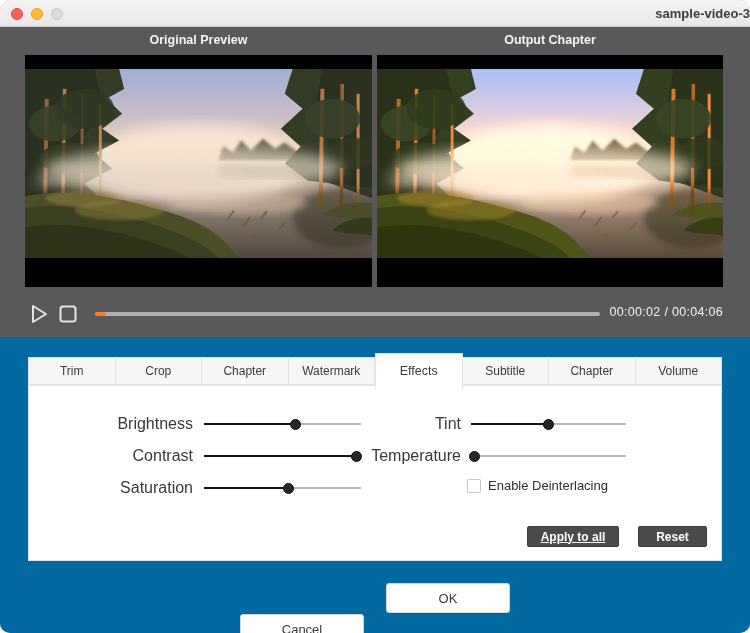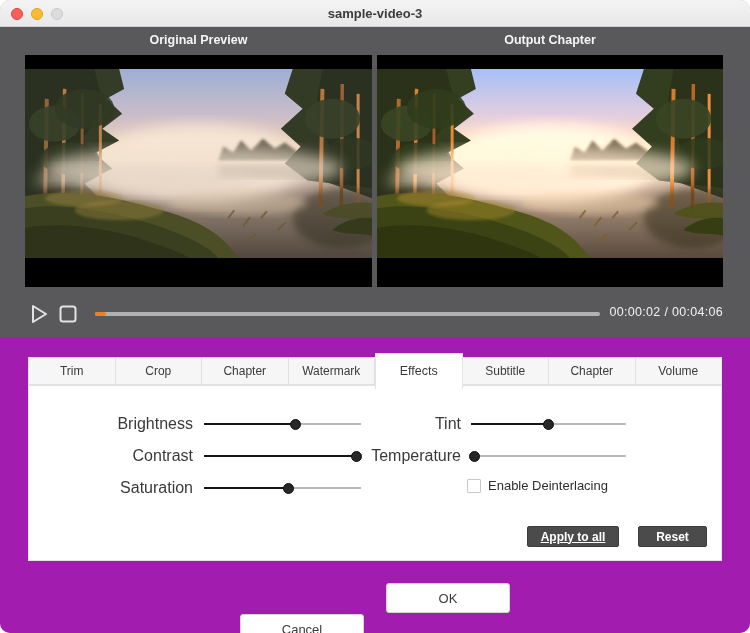--- a/index.html
+++ b/index.html
@@ -5,21 +5,21 @@
   * { margin:0; padding:0; box-sizing:border-box; }
   html,body { width:750px; height:633px; background:#fff; font-family:"Liberation Sans", sans-serif; }
   .window {
     position:relative; width:750px; height:633px; border-radius:10px; overflow:hidden;
     background:#f0f0f1; box-shadow:0 0 0 1px #bbb inset;
   }
   
   .titlebar {
     position:absolute; left:0; top:0; width:750px; height:27px;
     background:linear-gradient(#f4f3f4,#e9e8e9); border-bottom:1px solid #cfcfcf;
-    display:flex; align-items:center; justify-content:center;
+    display:flex; align-items:center; justify-content:flex-end;
   }
   .traffic { position:absolute; left:11px; top:8px; display:flex; gap:8px; }
   .light { width:12px; height:12px; border-radius:50%; }
   .light.red   { background:#fe5f58; border:0.5px solid #e0443e; }
   .light.yellow{ background:#febb30; border:0.5px solid #dfa023; }
   .light.gray  { background:#dcdcdc; border:0.5px solid #c9c9c9; }
   .title { font-size:13px; font-weight:bold; color:#3c3c3c; }
 
   
   .dark-section { position:absolute; left:0; top:27px; width:750px; height:310px; background:#59585b; }
@@ -39,21 +39,21 @@
   .play-btn { left:28px; }
   .stop-btn { left:57px; }
   .progress {
     position:absolute; left:95px; top:17px; width:505px; height:4px;
     background:#b2b1b2; border-radius:2px;
   }
   .progress .fill { position:absolute; left:0; top:0; height:4px; width:var(--pct,2%); background:#f08119; border-radius:2px; }
   .time { position:absolute; right:27px; top:10px; font-size:12.5px; color:#f2f2f2; letter-spacing:0.3px; }
 
   
-  .light-section { position:absolute; left:0; top:337px; width:750px; height:296px; background:#a21caf; }
+  .light-section { position:absolute; left:0; top:337px; width:750px; height:296px; background:#0369a1; }
 
   .tabs { position:absolute; left:28px; top:20px; width:694px; height:28px; display:flex; align-items:flex-start; }
   .tab {
     flex:1 1 0; height:28px; line-height:27px; text-align:center; font-size:12px; color:#3b3b3b;
     background:#f6f6f6; border:1px solid #e1e1e1; border-left:none; cursor:pointer; position:relative;
   }
   .tab:first-child { border-left:1px solid #e1e1e1; }
   .tab.active {
     height:36px; margin-top:-4px; line-height:34px; background:#fff; z-index:3;
     border:1px solid #e4e4e4; border-bottom:none; font-size:12.5px;

